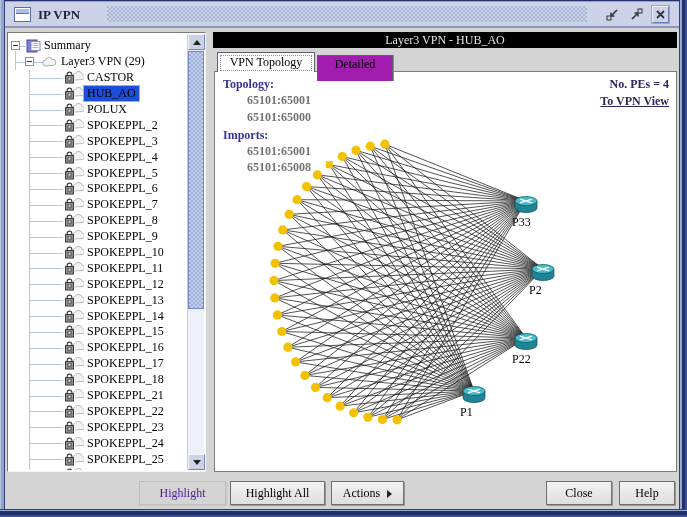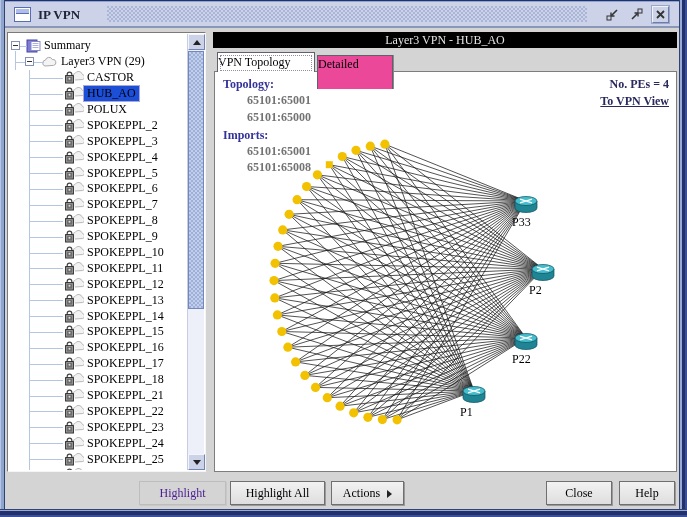--- a/index.html
+++ b/index.html
@@ -43,24 +43,24 @@
   .sbtn.up{top:0;}
   .sbtn.down{bottom:0;}
   .tri-up{width:0;height:0;border-left:4px solid transparent;border-right:4px solid transparent;border-bottom:5px solid #222;}
   .tri-down{width:0;height:0;border-left:4px solid transparent;border-right:4px solid transparent;border-top:5px solid #222;}
   .thumb{position:absolute;left:0;top:17px;width:16px;height:258px;background-color:#9db0da;
     background-image:radial-gradient(circle at 1px 1px,#c3cfea 1px,transparent 1.3px),radial-gradient(circle at 3px 3px,#c3cfea 1px,transparent 1.3px);
     background-size:4px 4px;border:1px solid #7287bd;}
   
   .panel-header{position:absolute;left:213px;top:32px;width:464px;height:16px;background:#000;color:#e5e5e5;
     text-align:center;line-height:16px;font-size:12px;z-index:10;}
-  .tab{position:absolute;z-index:12;font-size:12px;}
+  .tab{position:absolute;z-index:12;text-align:center;font-size:12px;}
   .tab.active{left:217px;top:52px;width:98px;height:20px;background:#fff;border:1px solid #60606d;border-bottom:none;line-height:19px;}
   .tab.active::after{content:"";position:absolute;inset:2px 2px 1px 2px;border:1px dotted #8f8f9f;}
-  .tab.inactive{left:317px;top:55px;width:76px;height:34px;background:#ec4899;border:1px solid #60606d;border-bottom:none;line-height:16px;box-shadow:1px 0 0 #8b8b8b;}
+  .tab.inactive{left:317px;top:55px;width:76px;height:26px;background:#a21caf;border:1px solid #60606d;border-bottom:none;line-height:16px;box-shadow:1px 0 0 #8b8b8b;}
   .content{position:absolute;left:214px;top:71px;width:463px;height:401px;background:#fff;border:1px solid #7d7d7d;z-index:11;}
   .topo-svg{position:absolute;left:0;top:0;}
   .rt-label{position:absolute;font-weight:bold;font-size:12px;}
   .lbl-exports{left:8px;top:5px;color:#333399;}
   .lbl-imports{left:8px;top:56px;color:#333399;}
   .rt-value{position:absolute;left:32px;font-weight:bold;color:#737373;font-size:12px;}
   .no-pes{position:absolute;right:7px;top:5px;font-weight:bold;color:#29295e;font-size:12px;}
   .vpn-link{position:absolute;right:7px;top:22px;font-weight:bold;color:#29295e;text-decoration:underline;font-size:12px;cursor:pointer;}
   
   .btn{position:absolute;top:481px;height:24px;background:linear-gradient(#f2f2f2,#dedede);

